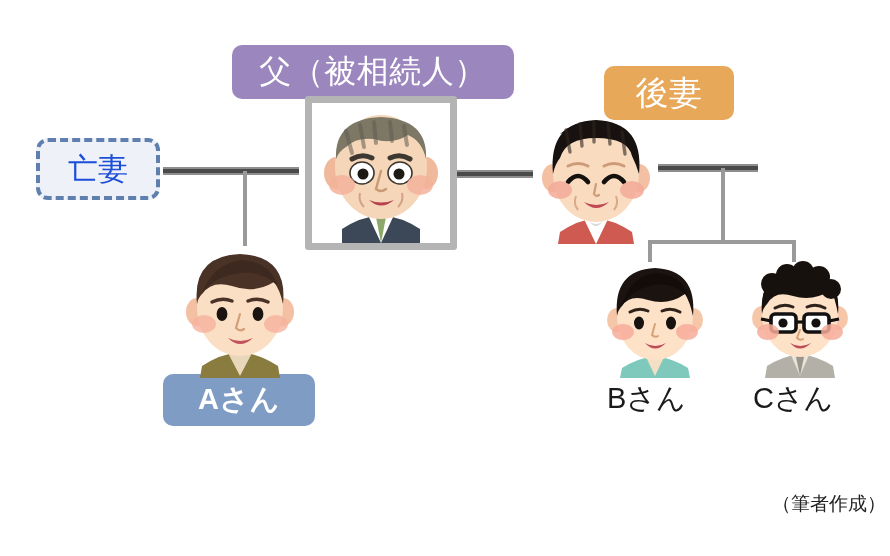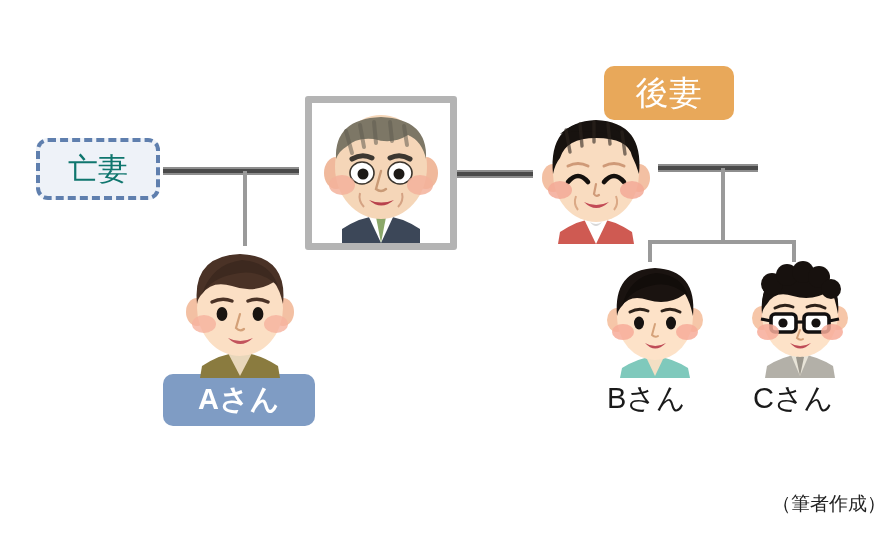--- a/index.html
+++ b/index.html
@@ -27,21 +27,21 @@
   .chip-orange{background:#e8a85a;}
   .chip-blue{background:#7f9cc4;font-weight:bold;}
 
   
   .dashed-box{
     position:absolute;
     display:flex;align-items:center;justify-content:center;
     background:#eef2f8;
     border:4px dashed #5f7fae;
     border-radius:12px;
-    color:#0f766e;
+    color:#1d4ed8;
     box-sizing:border-box;
     white-space:nowrap;
     font-weight:400;
   }
 
   
   .caption{
     position:absolute;
     color:#1a1a1a;
     white-space:nowrap;
@@ -103,20 +103,23 @@
   <div class="mline" style="left:658px;top:164px;width:100px;"></div>
 
   <div class="vline" style="left:721px;top:168px;height:74px;"></div>
 
   <div class="hline" style="left:648px;top:240px;width:148px;"></div>
 
   <div class="vline" style="left:648px;top:240px;height:22px;"></div>
 
   <div class="vline" style="left:792px;top:240px;height:22px;"></div>
 
+  <div class="chip chip-purple" style="left:232px;top:45px;width:282px;height:54px;font-size:32px;">
+    <span>父（被相続人）</span>
+  </div>
 
   <div class="chip chip-orange" style="left:604px;top:66px;width:130px;height:54px;font-size:33px;">
     <span>後妻</span>
   </div>
 
   <div class="dashed-box" style="left:36px;top:138px;width:124px;height:62px;font-size:30px;">
     <span>亡妻</span>
   </div>
 
   <div class="chip chip-blue" style="left:163px;top:374px;width:152px;height:52px;font-size:29px;">

